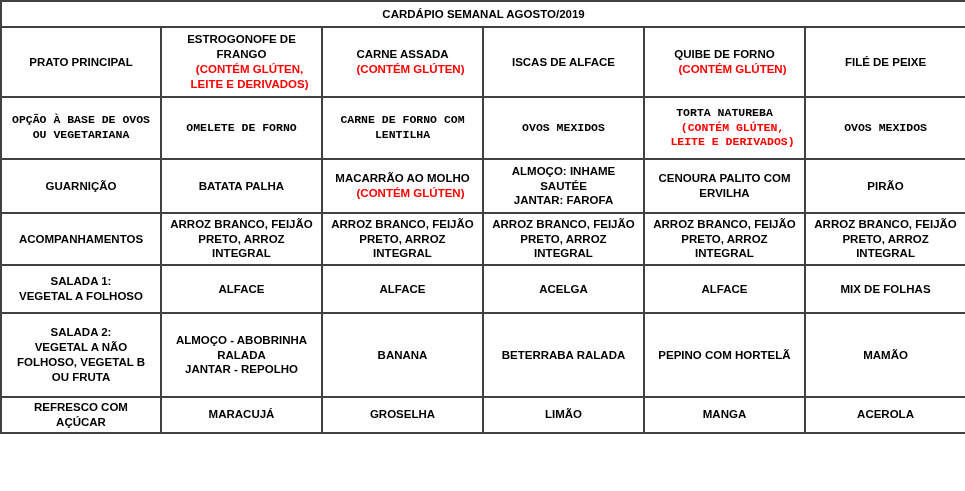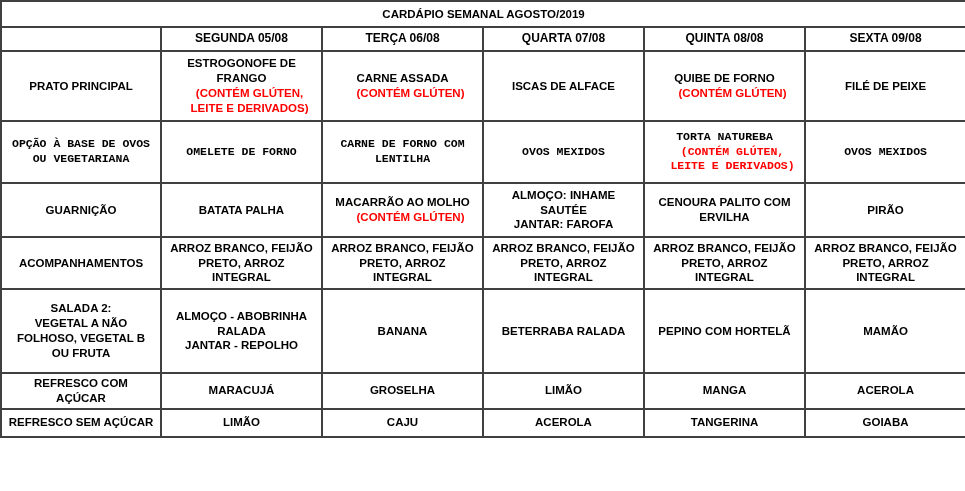--- a/index.html
+++ b/index.html
@@ -72,28 +72,20 @@
     <col style="width:161px">
     <col style="width:161px">
     <col style="width:161px">
   </colgroup>
 
   <tbody>
         <tr>
     <td colspan="6" class="title">CARDÁPIO SEMANAL AGOSTO/2019</td>
   </tr>
 
-  <tr class="hdr">
-    <td></td>
-    <td>SEGUNDA 05/08</td>
-    <td>TERÇA 06/08</td>
-    <td>QUARTA 07/08</td>
-    <td>QUINTA 08/08</td>
-    <td>SEXTA 09/08</td>
-  </tr>
 
   <tr class="r1">
     <td class="rowlabel">PRATO PRINCIPAL</td>
     <td><div class="txt">ESTROGONOFE DE FRANGO</div><div class="allergen">(CONTÉM GLÚTEN, LEITE E DERIVADOS)</div></td>
     <td><div class="txt">CARNE ASSADA</div><div class="allergen">(CONTÉM GLÚTEN)</div></td>
     <td><div class="txt">ISCAS DE ALFACE</div><div class="allergen"></div></td>
     <td><div class="txt">QUIBE DE FORNO</div><div class="allergen">(CONTÉM GLÚTEN)</div></td>
     <td><div class="txt">FILÉ DE PEIXE</div><div class="allergen"></div></td>
   </tr>
 
@@ -118,20 +110,29 @@
 
   <tr class="r4">
     <td class="rowlabel">ACOMPANHAMENTOS</td>
     <td><div class="txt">ARROZ BRANCO, FEIJÃO PRETO, ARROZ INTEGRAL</div><div class="allergen"></div></td>
     <td><div class="txt">ARROZ BRANCO, FEIJÃO PRETO, ARROZ INTEGRAL</div><div class="allergen"></div></td>
     <td><div class="txt">ARROZ BRANCO, FEIJÃO PRETO, ARROZ INTEGRAL</div><div class="allergen"></div></td>
     <td><div class="txt">ARROZ BRANCO, FEIJÃO PRETO, ARROZ INTEGRAL</div><div class="allergen"></div></td>
     <td><div class="txt">ARROZ BRANCO, FEIJÃO PRETO, ARROZ INTEGRAL</div><div class="allergen"></div></td>
   </tr>
 
+  <tr class="r5">
+    <td class="rowlabel">SALADA 1:
+VEGETAL A FOLHOSO</td>
+    <td><div class="txt">ALFACE</div><div class="allergen"></div></td>
+    <td><div class="txt">ALFACE</div><div class="allergen"></div></td>
+    <td><div class="txt">ACELGA</div><div class="allergen"></div></td>
+    <td><div class="txt">ALFACE</div><div class="allergen"></div></td>
+    <td><div class="txt">MIX DE FOLHAS</div><div class="allergen"></div></td>
+  </tr>
 
   <tr class="r6">
     <td class="rowlabel">SALADA 2:
 VEGETAL A NÃO FOLHOSO, VEGETAL B OU FRUTA</td>
     <td><div class="txt">ALMOÇO - ABOBRINHA RALADA
 JANTAR - REPOLHO</div><div class="allergen"></div></td>
     <td><div class="txt">BANANA</div><div class="allergen"></div></td>
     <td><div class="txt">BETERRABA RALADA</div><div class="allergen"></div></td>
     <td><div class="txt">PEPINO COM HORTELÃ</div><div class="allergen"></div></td>
     <td><div class="txt">MAMÃO</div><div class="allergen"></div></td>
@@ -139,23 +140,15 @@
 
   <tr class="r7">
     <td class="rowlabel">REFRESCO COM AÇÚCAR</td>
     <td><div class="txt">MARACUJÁ</div><div class="allergen"></div></td>
     <td><div class="txt">GROSELHA</div><div class="allergen"></div></td>
     <td><div class="txt">LIMÃO</div><div class="allergen"></div></td>
     <td><div class="txt">MANGA</div><div class="allergen"></div></td>
     <td><div class="txt">ACEROLA</div><div class="allergen"></div></td>
   </tr>
 
-  <tr class="r8">
-    <td class="rowlabel">REFRESCO SEM AÇÚCAR</td>
-    <td><div class="txt">LIMÃO</div><div class="allergen"></div></td>
-    <td><div class="txt">CAJU</div><div class="allergen"></div></td>
-    <td><div class="txt">ACEROLA</div><div class="allergen"></div></td>
-    <td><div class="txt">TANGERINA</div><div class="allergen"></div></td>
-    <td><div class="txt">GOIABA</div><div class="allergen"></div></td>
-  </tr>
 </tbody>
     </table>
 </div>
 
 </body></html>

